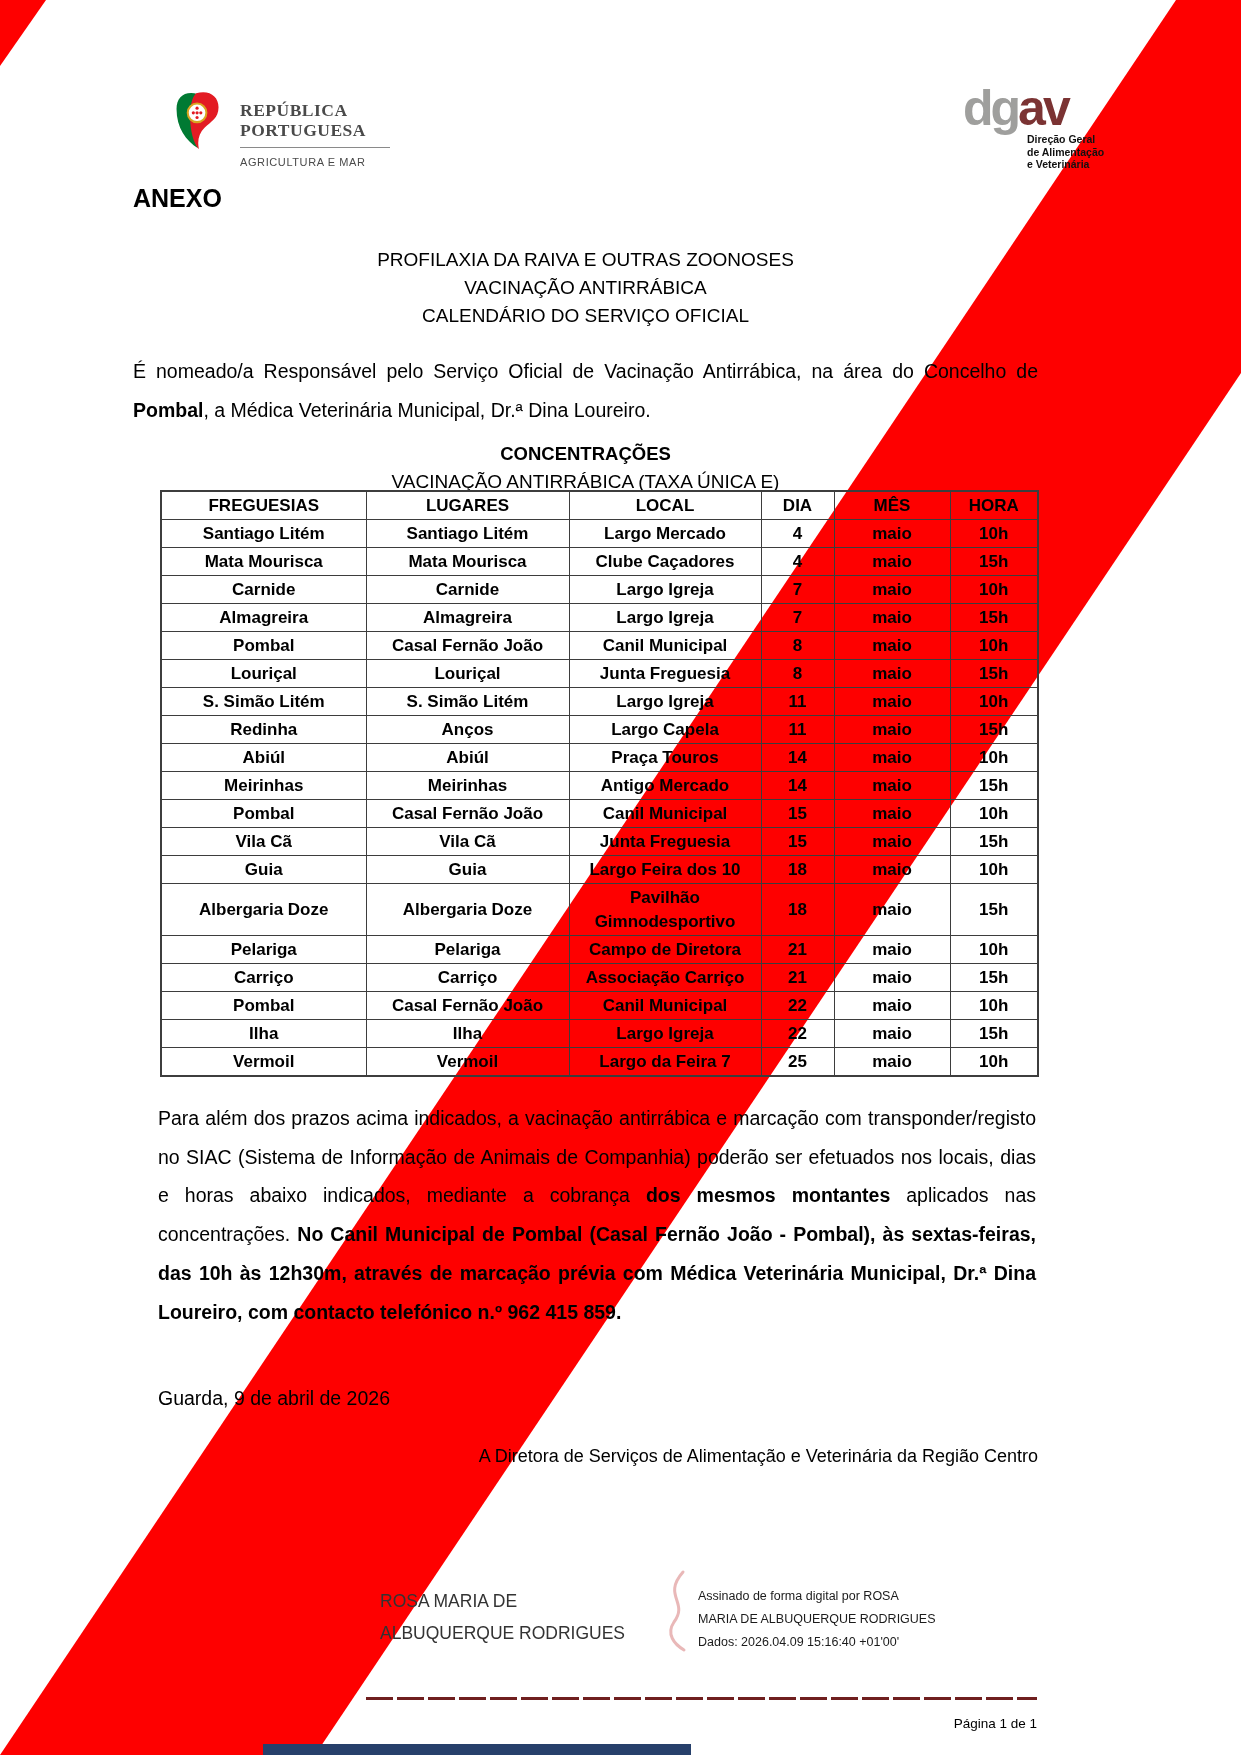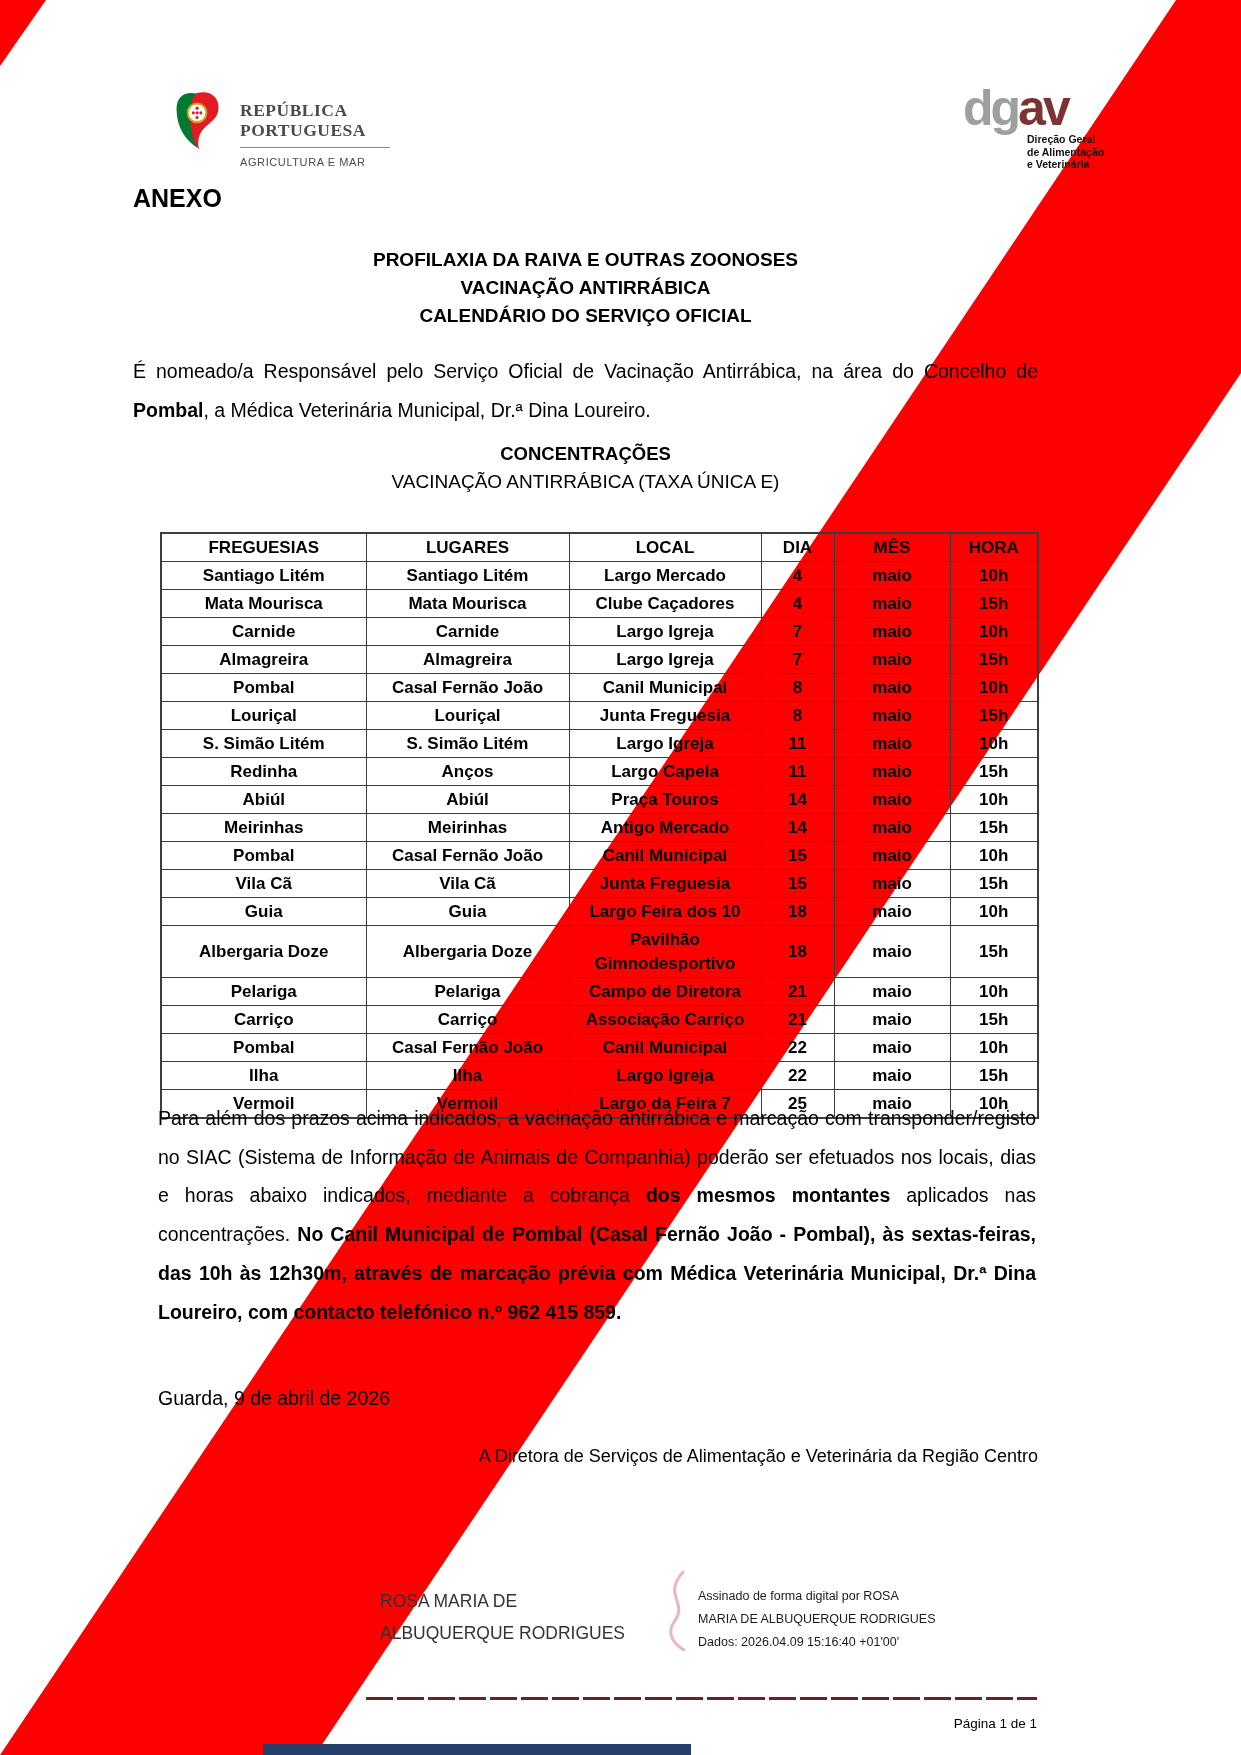--- a/index.html
+++ b/index.html
@@ -27,27 +27,27 @@
     font-size:17.5px;line-height:20px;color:var(--text_gray);letter-spacing:.5px;}
   .gov-divider{width:150px;height:0;border-top:1.5px solid #8a8a8a;margin:7px 0 8px 0;}
   .gov-dept{font-size:11px;font-weight:400;color:var(--text_gray);letter-spacing:.6px;}
   .dgav-logo{position:absolute;left:963px;top:84px;width:160px;}
   .dgav-word{font-weight:700;font-size:50px;line-height:48px;letter-spacing:-3px;}
   .dgav-word .dg{color:var(--dgav_gray);} .dgav-word .av{color:var(--dgav_maroon);}
   .dgav-caption{margin-left:64px;margin-top:1px;font-size:10.5px;font-weight:700;line-height:12.5px;color:#111;}
   
   .col{position:absolute;left:133px;width:905px;}
   .anexo{top:184px;text-align:left;font-size:25px;font-weight:700;}
-  .subtitles{top:246px;text-align:center;font-size:19px;font-weight:700;line-height:28px;}
+  .subtitles{top:246px;text-align:center;font-size:19px;font-weight:400;line-height:28px;}
   .intro{top:352px;font-size:19.5px;line-height:38.5px;text-align:justify;}
   .section-heads{top:440px;text-align:center;line-height:28px;}
   .section-title{font-size:18.5px;font-weight:700;}
   .section-sub{font-size:19px;}
   
-  table.schedule{position:absolute;left:160px;top:532px;width:877px;border-collapse:collapse;
+  table.schedule{position:absolute;left:160px;top:490px;width:877px;border-collapse:collapse;
     border:2px solid #3d3d3d;background:transparent;table-layout:fixed;}
   .schedule th,.schedule td{border:1px solid #3d3d3d;font-weight:700;font-size:17px;
     text-align:center;padding:1.5px 4px;line-height:24px;background:transparent;}
   
   .notes{top:1099px;left:158px;width:878px;font-size:19.5px;line-height:38.7px;text-align:justify;}
   .dateline{top:1387px;left:158px;font-size:19.5px;position:absolute;}
   .sig-title{top:1446px;text-align:right;font-size:18px;}
   .sig-block{position:absolute;left:380px;top:1568px;display:flex;align-items:center;}
   .sig-name{font-size:17.5px;line-height:32px;color:#333;width:270px;padding-top:8px;}
   .sig-flourish{margin:0 6px;}

